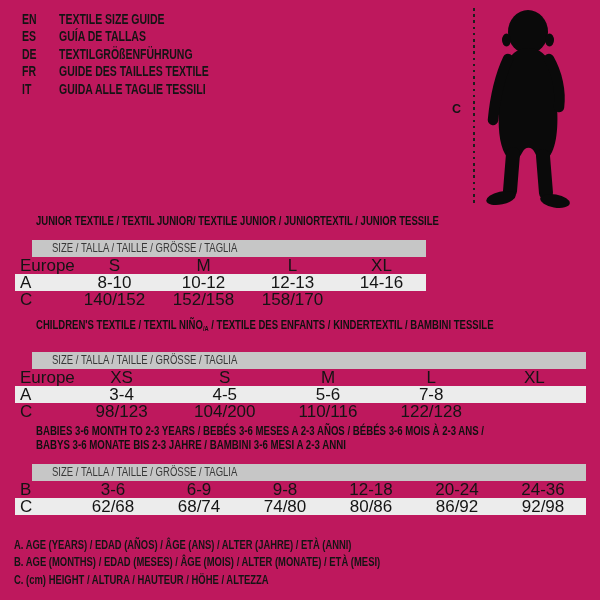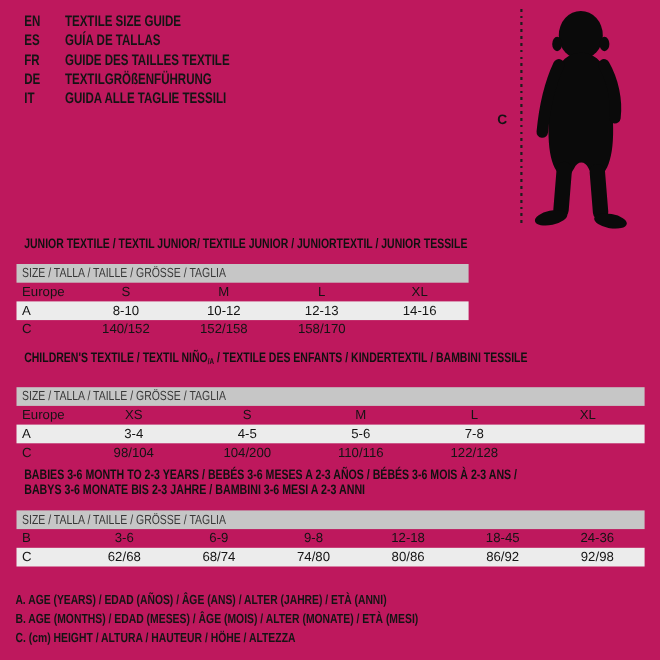--- a/index.html
+++ b/index.html
@@ -26,25 +26,25 @@
   .figure{position:absolute;left:450px;top:6px;width:145px;height:204px;}
   .dash-line{
     position:absolute;left:23px;top:2px;width:2px;height:198px;
     background:repeating-linear-gradient(to bottom,#1d1d1d 0 2.5px,transparent 2.5px 6.2px);
   }
   .c-label{position:absolute;left:2px;top:96px;font-weight:bold;font-size:12.5px;}
   .toddler{position:absolute;left:28px;top:0;}
 
   
   .tbl{position:absolute;left:15px;}
-  .tbl-title{margin-left:7px;font-weight:bold;font-size:12.5px;line-height:14px;color:#101010;}
+  .tbl-title{margin-left:21px;font-weight:bold;font-size:12.5px;line-height:14px;color:#101010;}
   .tbl-title .sub{font-size:7.5px;vertical-align:-2px;}
-  .size-bar{height:17px;line-height:17px;background:var(--bar-bg);padding-left:5px;overflow:hidden;}
+  .size-bar{height:17px;line-height:17px;background:var(--bar-bg);padding-left:20px;overflow:hidden;margin-left:17px;}
   .size-bar .fit{font-size:12px;color:#383838;}
-  .row{display:grid;height:17px;line-height:17px;font-size:12px;}
+  .row{display:grid;height:17px;line-height:17px;font-size:17px;}
   .row.shaded{background:var(--shade-bg);}
   .row .lab{padding-left:5px;text-align:left;}
   .row .cell{text-align:center;}
   .t1 .size-bar{margin-top:12px;}
   .t2 .size-bar{margin-top:16px;}
   .t3 .size-bar{margin-top:12px;}
 
   
   .notes{position:absolute;left:14px;top:537px;}
   .notes .fit{font-weight:bold;font-size:12px;line-height:17.4px;}
@@ -57,26 +57,26 @@
   <div class="lang-list">
       <div class="lang-row">
         <span class="lang-code cx">EN</span>
         <span class="lang-title cx">TEXTILE SIZE GUIDE</span>
       </div>
       <div class="lang-row">
         <span class="lang-code cx">ES</span>
         <span class="lang-title cx">GUÍA DE TALLAS</span>
       </div>
       <div class="lang-row">
+        <span class="lang-code cx">DE</span>
+        <span class="lang-title cx">TEXTILGRÖßENFÜHRUNG</span>
+      </div>
+      <div class="lang-row">
         <span class="lang-code cx">FR</span>
         <span class="lang-title cx">GUIDE DES TAILLES TEXTILE</span>
-      </div>
-      <div class="lang-row">
-        <span class="lang-code cx">DE</span>
-        <span class="lang-title cx">TEXTILGRÖßENFÜHRUNG</span>
       </div>
       <div class="lang-row">
         <span class="lang-code cx">IT</span>
         <span class="lang-title cx">GUIDA ALLE TAGLIE TESSILI</span>
       </div>
     </div>
 
   <div class="figure">
     <div class="dash-line"></div>
     <div class="c-label">C</div>
@@ -148,21 +148,21 @@
         </div>
         <div class="row shaded" style="grid-template-columns: 55px repeat(5, 1fr);">
           <div class="lab">A</div>
           <div class="cell">3-4</div>
           <div class="cell">4-5</div>
           <div class="cell">5-6</div>
           <div class="cell">7-8</div>
         </div>
         <div class="row" style="grid-template-columns: 55px repeat(5, 1fr);">
           <div class="lab">C</div>
-          <div class="cell">98/104</div>
+          <div class="cell">98/123</div>
           <div class="cell">104/200</div>
           <div class="cell">110/116</div>
           <div class="cell">122/128</div>
         </div>
       </div>
   </section>
 
   <section class="tbl t3" style="top:424px;width:571px;">
     <div class="tbl-title">
         <div class="fit" style="transform: scaleX(0.77);"><span>BABIES 3-6 MONTH TO 2-3 YEARS / BEBÉS 3-6 MESES A 2-3 AÑOS / BÉBÉS 3-6 MOIS À 2-3 ANS /</span></div>
@@ -171,21 +171,21 @@
     <div class="size-bar">
       <span class="fit" style="transform: scaleX(0.794);">SIZE / TALLA / TAILLE / GRÖSSE / TAGLIA</span>
     </div>
     <div>
         <div class="row" style="grid-template-columns: 55px repeat(6, 1fr);">
           <div class="lab">B</div>
           <div class="cell">3-6</div>
           <div class="cell">6-9</div>
           <div class="cell">9-8</div>
           <div class="cell">12-18</div>
-          <div class="cell">18-45</div>
+          <div class="cell">20-24</div>
           <div class="cell">24-36</div>
         </div>
         <div class="row shaded" style="grid-template-columns: 55px repeat(6, 1fr);">
           <div class="lab">C</div>
           <div class="cell">62/68</div>
           <div class="cell">68/74</div>
           <div class="cell">74/80</div>
           <div class="cell">80/86</div>
           <div class="cell">86/92</div>
           <div class="cell">92/98</div>

